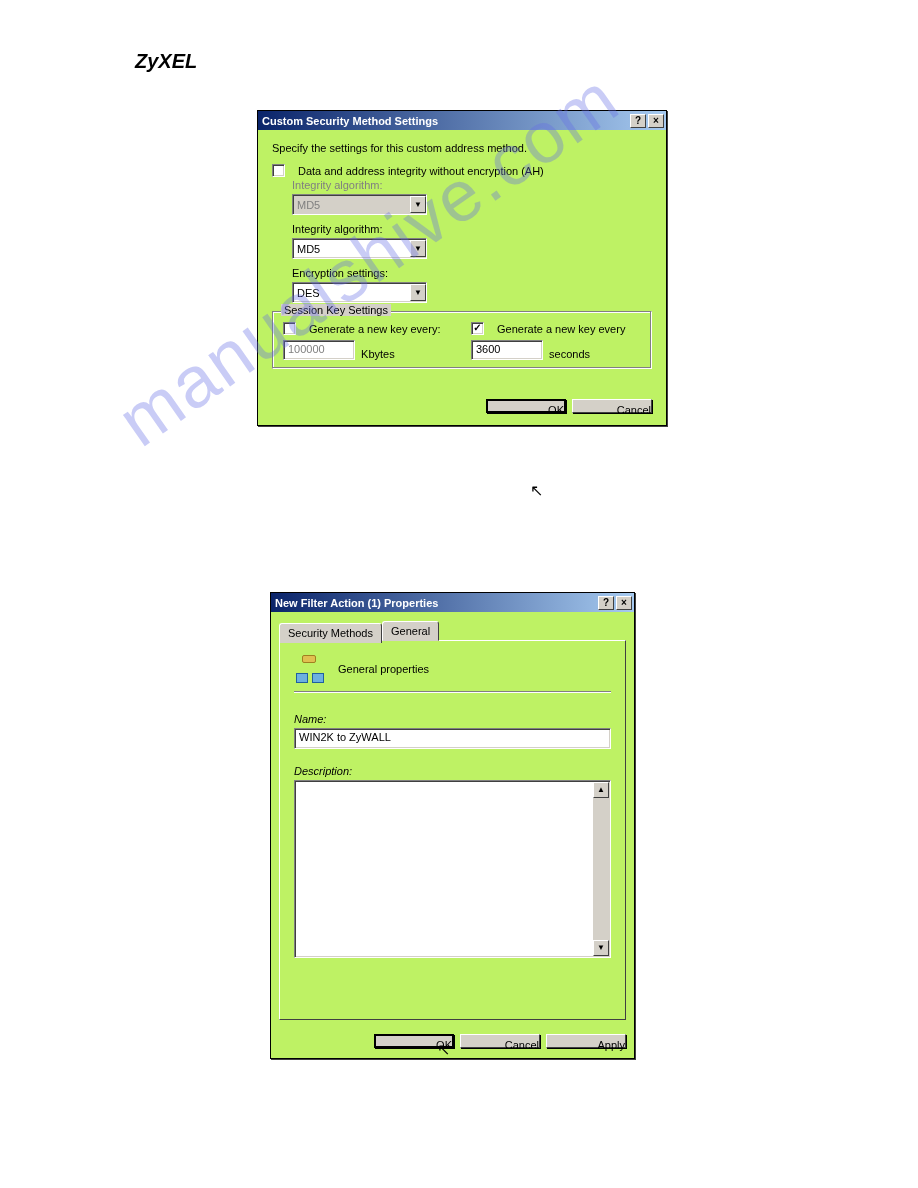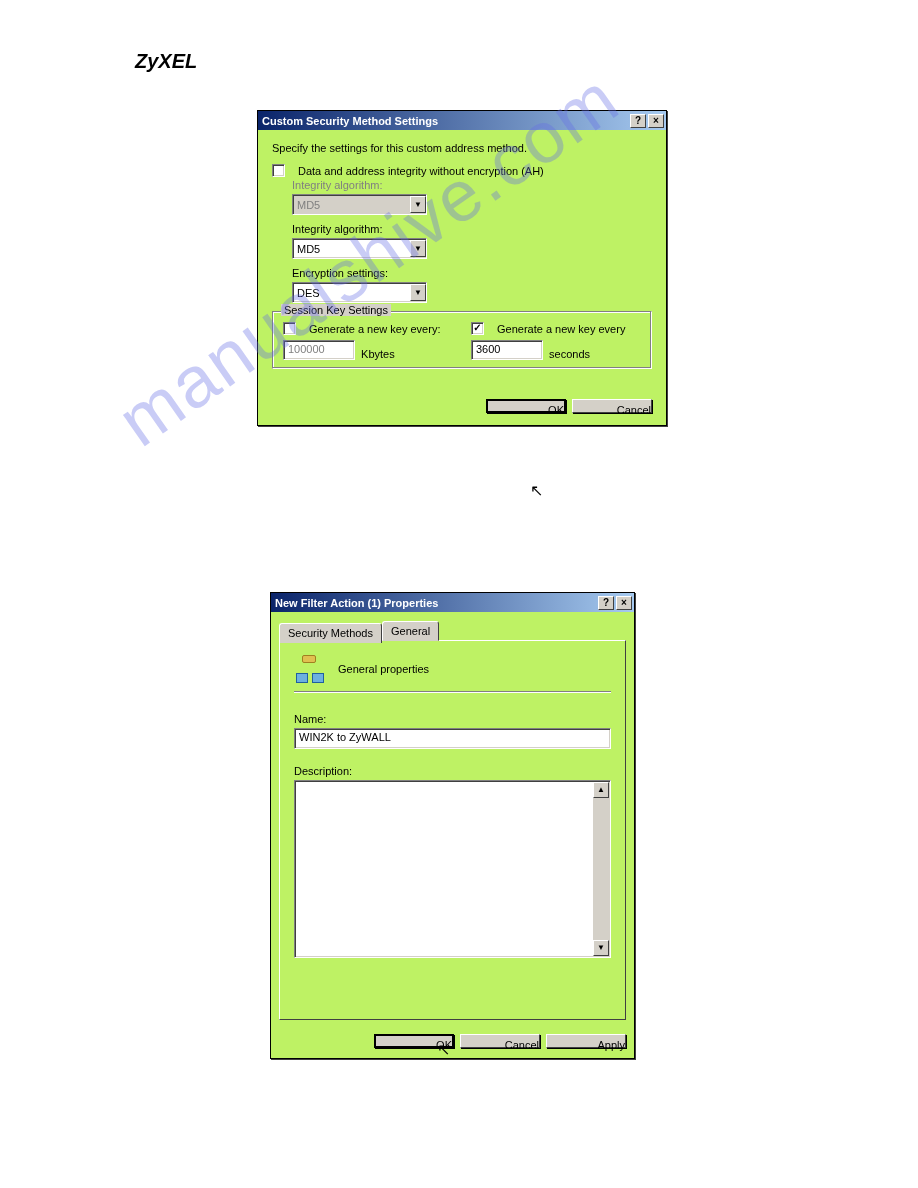--- a/index.html
+++ b/index.html
@@ -229,21 +229,21 @@
   .gen-icon .sq { position:absolute; width:12px; height:10px; background:#6cb0e0; border:1px solid #2060a0; }
   .gen-icon .sq1 { left:2px; bottom:0; }
   .gen-icon .sq2 { right:2px; bottom:0; }
   .gen-icon .key { position:absolute; top:0; left:8px; width:14px; height:8px; background:#e0c050; border:1px solid #a08020; border-radius:2px; }
   .hr {
     border: none;
     border-top: 1px solid #808080;
     border-bottom: 1px solid #fff;
     margin: 8px 0 20px 0;
   }
-  .label { display: block; margin-bottom: 3px; }
+  .label { display: block; margin-bottom: 3px; font-style: italic; }
   .wide-input {
     width: 100%;
     height: 21px;
     background: #fff;
     border: 1px solid #808080;
     border-right-color: #fff;
     border-bottom-color: #fff;
     box-shadow: inset 1px 1px 0 #404040, inset -1px -1px 0 #d4d0c8;
     padding: 2px 4px;
     margin-bottom: 16px;

